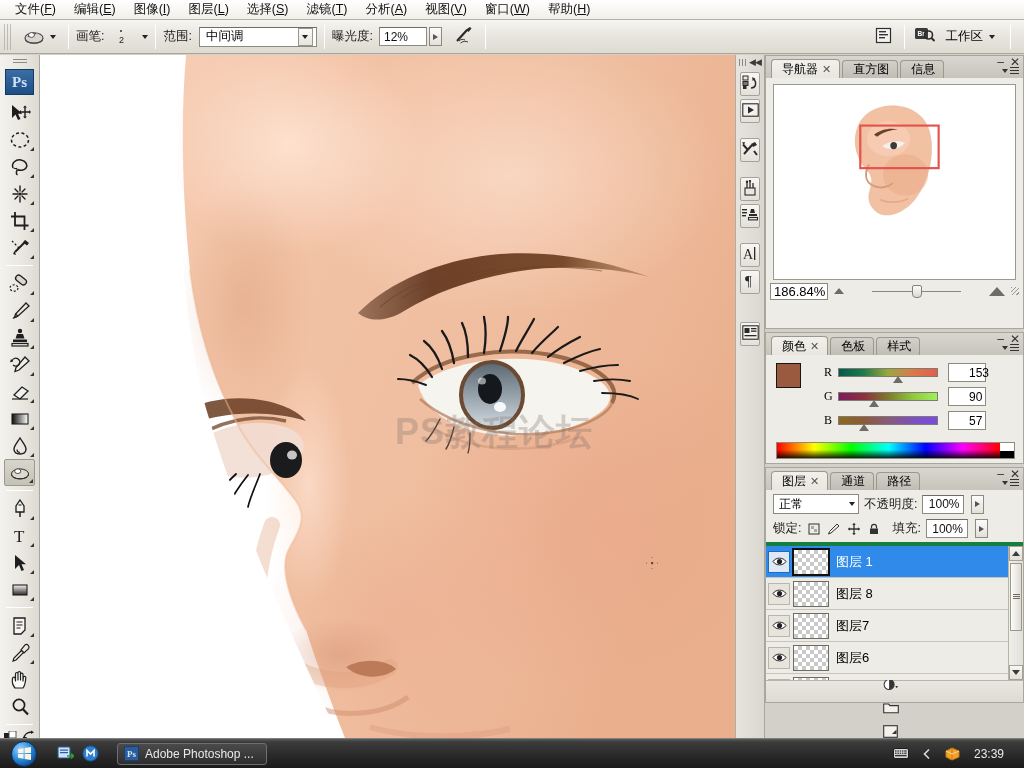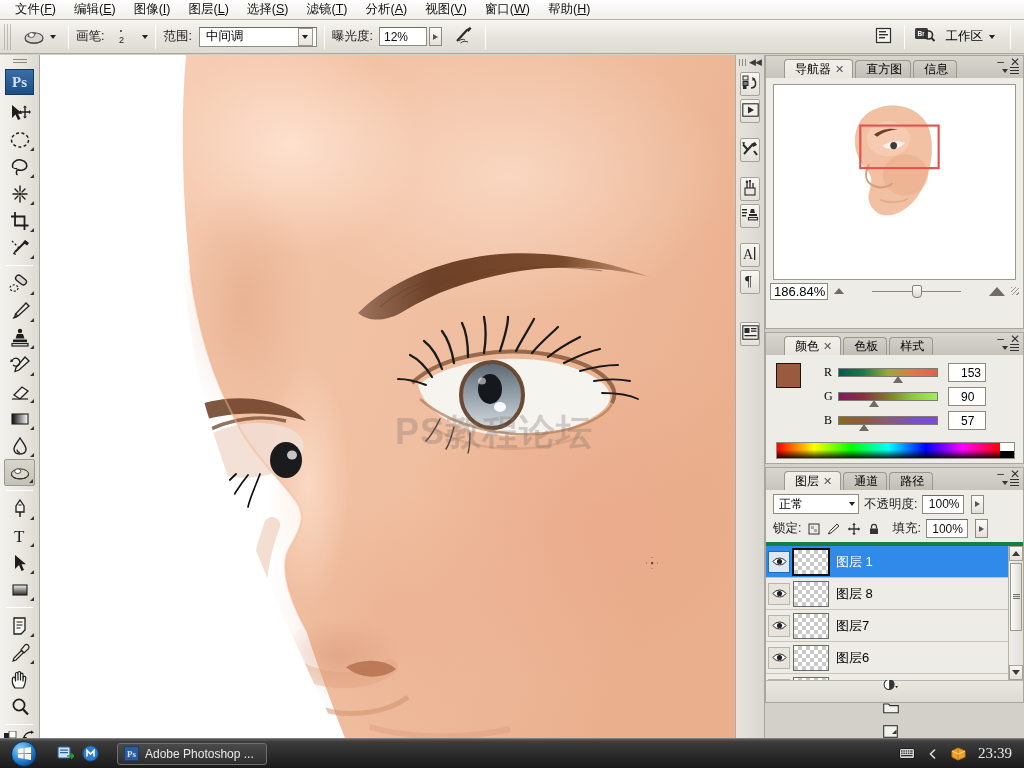--- a/index.html
+++ b/index.html
@@ -143,21 +143,21 @@
     display:flex;align-items:center;justify-content:center; cursor:default;
   }
   .ds-gap { height:9px; }
 
   
   .panelcol { position:absolute; left:765px; top:55px; width:259px; height:683px;
      background:#d2d0c8; }
   .panel { background:#eeece6; border:1px solid #a9a69c; margin:0 0 3px 0; }
   .panel-tabsrow { position:relative; height:22px;
      background:linear-gradient(#d8d6ce,#c6c4bb);
-     display:flex; align-items:flex-end; padding-left:18px; }
+     display:flex; align-items:flex-end; padding-left:5px; }
   .ptab {
     height:18px; padding:0 8px 0 10px; margin-right:2px;
     background:linear-gradient(#d2d0c8,#bfbdb4);
     border:1px solid #9b988e; border-bottom:none;
     border-radius:4px 4px 0 0;
     display:flex; align-items:center; gap:4px; font-size:12px; cursor:default;
   }
   .ptab.active { background:linear-gradient(#f2f0ea,#e8e6df); height:19px; font-weight:normal;}
   .ptab .x { font-size:11px; color:#555; }
   .panel-ctrls { position:absolute; right:3px; top:1px; display:flex; gap:6px; align-items:center; }
@@ -190,21 +190,21 @@
   .cs-fg { position:absolute; left:0; top:0; width:25px;height:25px; background:#995a40; border:1px solid #161616; }
   .cs-bg { position:absolute; left:13px; top:13px; width:25px;height:25px; background:#e8a783; border:1px solid #9b988e; z-index:-1;}
   .sliders { flex:1; }
   .srow { display:flex; align-items:center; margin-bottom:5px; }
   .sl-label { width:14px; font-size:12px; font-family:"Liberation Serif",serif; }
   .sl-wrap { position:relative; width:100px; height:17px; display:flex; align-items:center; }
   .sl-bar { width:100px; height:9px; border:1px solid #7e7b73; }
   .sl-thumb { position:absolute; bottom:-2px; width:0;height:0;
      border-left:5px solid transparent;border-right:5px solid transparent;border-bottom:7px solid #6f6c64;}
   .sl-val { margin-left:10px; background:#fff;border:1px solid #8d8a80;height:19px;width:38px;
-     display:flex;align-items:center;padding-left:12px;font-size:12px;}
+     display:flex;align-items:center;padding-left:20px;font-size:12px;}
   .spectrum { margin:2px 8px 6px 10px; height:17px; border:1px solid #8d8a80; display:flex;}
   .spec-main { flex:1; background:linear-gradient(to right,
      #ff0000,#ffff00,#00ff00,#00ffff,#0000ff,#ff00ff,#ff0000); position:relative;}
   .spec-main:after { content:''; position:absolute;inset:0;
      background:linear-gradient(to bottom, rgba(255,255,255,0) 45%, rgba(0,0,0,.85) 100%);}
   .spec-bw { width:14px; display:flex; flex-direction:column;}
   .spec-w { flex:1; background:#fff; }
   .spec-b { flex:1; background:#000; }
 
   
@@ -252,22 +252,22 @@
      border:1px solid #0a2f57; display:flex;align-items:center;justify-content:center;}
   .qlaunch { display:flex; align-items:center; gap:7px; margin-left:8px;}
   .qicon { width:18px;height:18px; display:flex;align-items:center;justify-content:center;cursor:default;}
   .tb-task { margin-left:18px; height:22px; display:flex; align-items:center; gap:6px;
      padding:0 12px 0 6px;
      background:linear-gradient(#4a4a4a,#2d2d2d);
      border:1px solid #6e6e6e; border-radius:3px; color:#e9e9e9; font-size:12px; cursor:default;}
   .tb-psico { width:15px;height:15px;background:#2b5d9c;border:1px solid #1b3e6c;
      color:#cfe3f7;font-size:9px;font-weight:bold;display:flex;align-items:center;justify-content:center;
      font-family:"Liberation Serif",serif;}
-  .tray { margin-left:auto; display:flex; align-items:center; gap:9px; padding-right:10px;
-     color:#e8e8e8; font-size:15px;font-family:Liberation Serif, serif;}
+  .tray { margin-left:auto; display:flex; align-items:center; gap:9px; padding-right:16px;
+     color:#e8e8e8; font-size:12px;}
   .tray .ti { width:17px;height:17px;display:flex;align-items:center;justify-content:center;cursor:default;}
   .clock { min-width:38px; text-align:center; }
 </style>
 </head>
 <body>
 
 <div id="app">
 
   <div class="menubar">
     <div class="mi"><span>文件</span>(<u>F</u>)</div>

